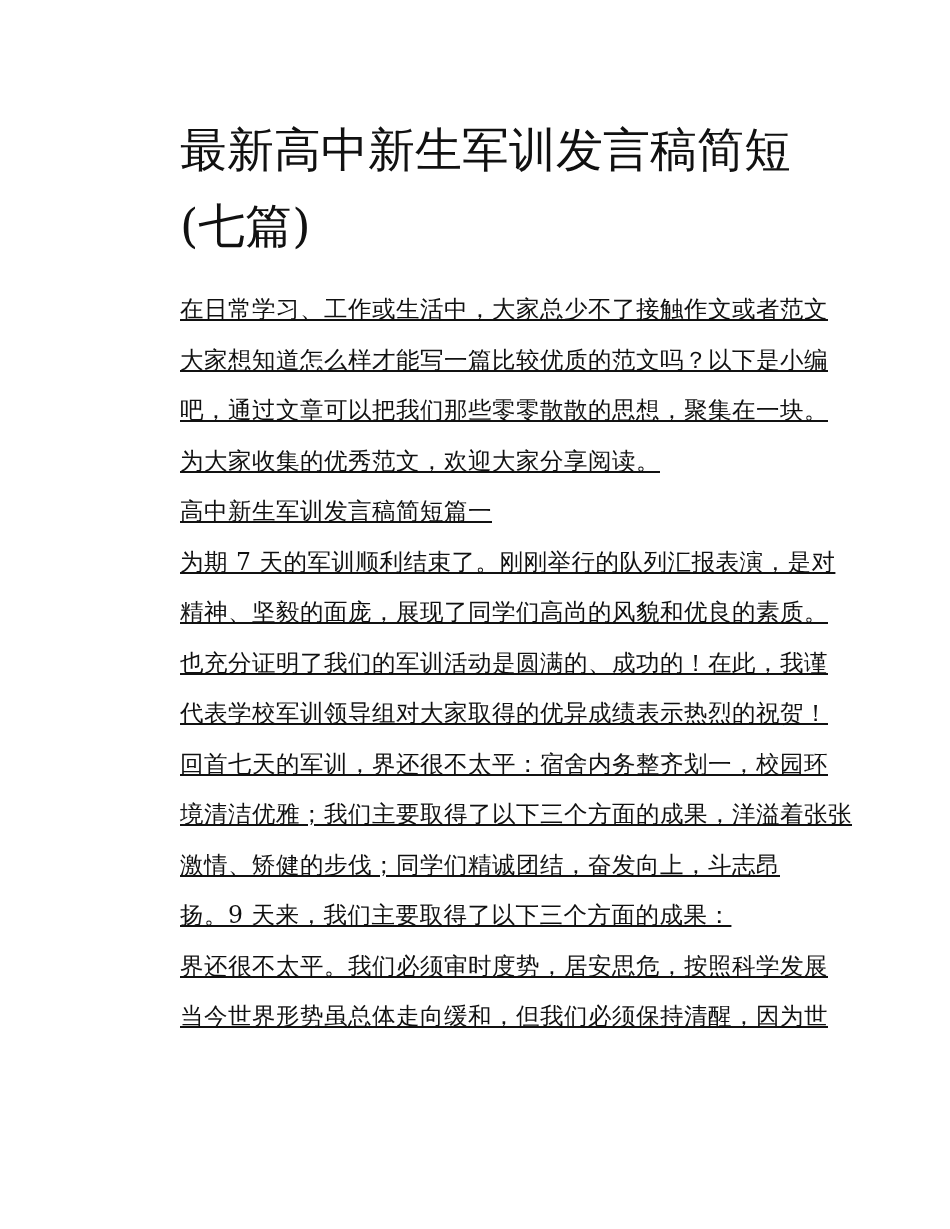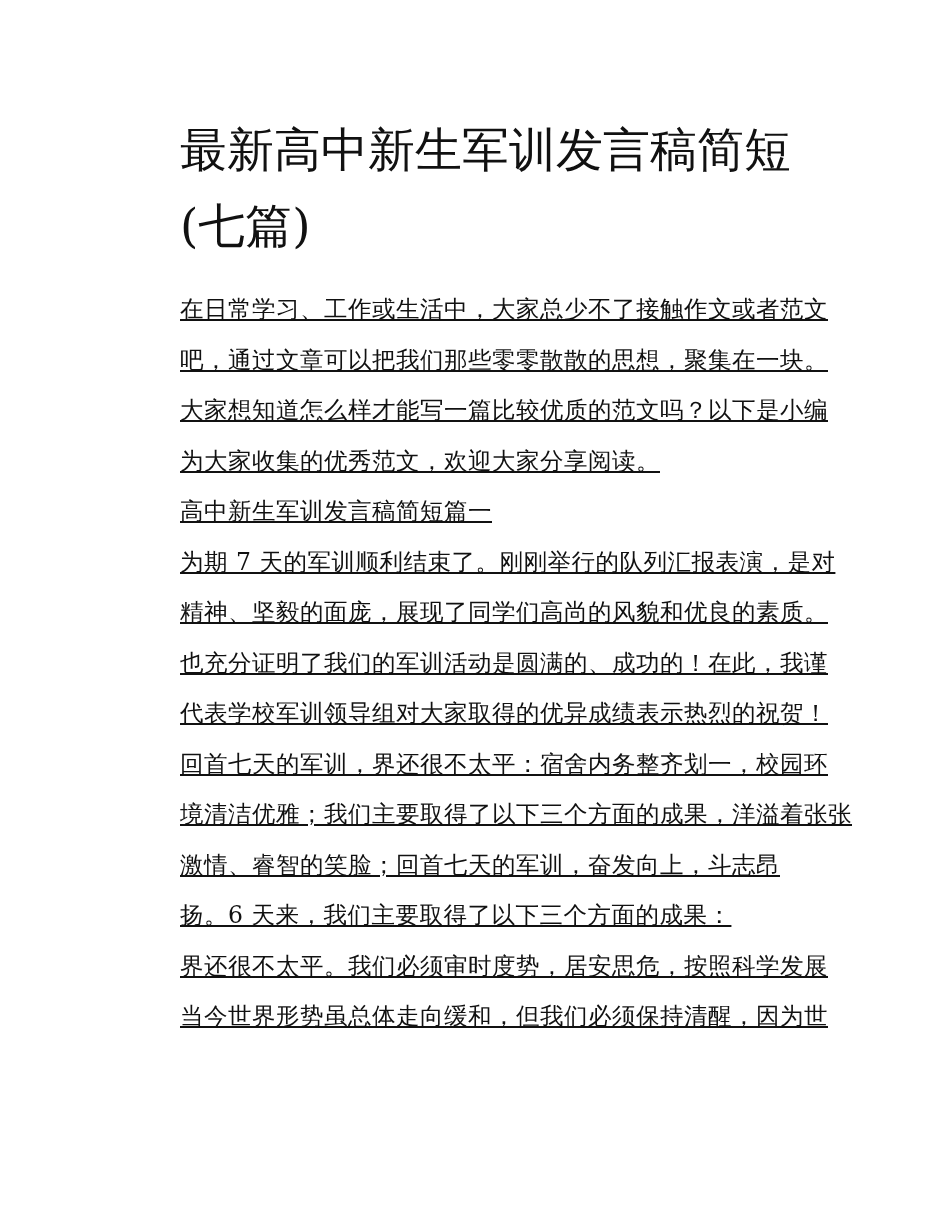--- a/index.html
+++ b/index.html
@@ -43,32 +43,32 @@
 <body>
 
 <div class="page">
   <h1 class="title">
     <div>最新高中新生军训发言稿简短</div>
     <div>(七篇)</div>
   </h1>
 
   <div class="intro">
     <div class="line">在日常学习、工作或生活中，大家总少不了接触作文或者范文</div>
+    <div class="line">大家想知道怎么样才能写一篇比较优质的范文吗？以下是小编</div>
     <div class="line">吧，通过文章可以把我们那些零零散散的思想，聚集在一块。</div>
-    <div class="line">大家想知道怎么样才能写一篇比较优质的范文吗？以下是小编</div>
     <div class="line">为大家收集的优秀范文，欢迎大家分享阅读。</div>
   </div>
 
   <div class="line">高中新生军训发言稿简短篇一</div>
 
   <div>
     <div class="line">为期 7 天的军训顺利结束了。刚刚举行的队列汇报表演，是对</div>
     <div class="line">精神、坚毅的面庞，展现了同学们高尚的风貌和优良的素质。</div>
     <div class="line">也充分证明了我们的军训活动是圆满的、成功的！在此，我谨</div>
     <div class="line">代表学校军训领导组对大家取得的优异成绩表示热烈的祝贺！</div>
     <div class="line">回首七天的军训，界还很不太平：宿舍内务整齐划一，校园环</div>
     <div class="line">境清洁优雅；我们主要取得了以下三个方面的成果，洋溢着张张</div>
-    <div class="line">激情、睿智的笑脸；回首七天的军训，奋发向上，斗志昂</div>
-    <div class="line">扬。6 天来，我们主要取得了以下三个方面的成果：</div>
+    <div class="line">激情、矫健的步伐；同学们精诚团结，奋发向上，斗志昂</div>
+    <div class="line">扬。9 天来，我们主要取得了以下三个方面的成果：</div>
     <div class="line">界还很不太平。我们必须审时度势，居安思危，按照科学发展</div>
     <div class="line">当今世界形势虽总体走向缓和，但我们必须保持清醒，因为世</div>
   </div>
 </div>
 
 </body></html>

